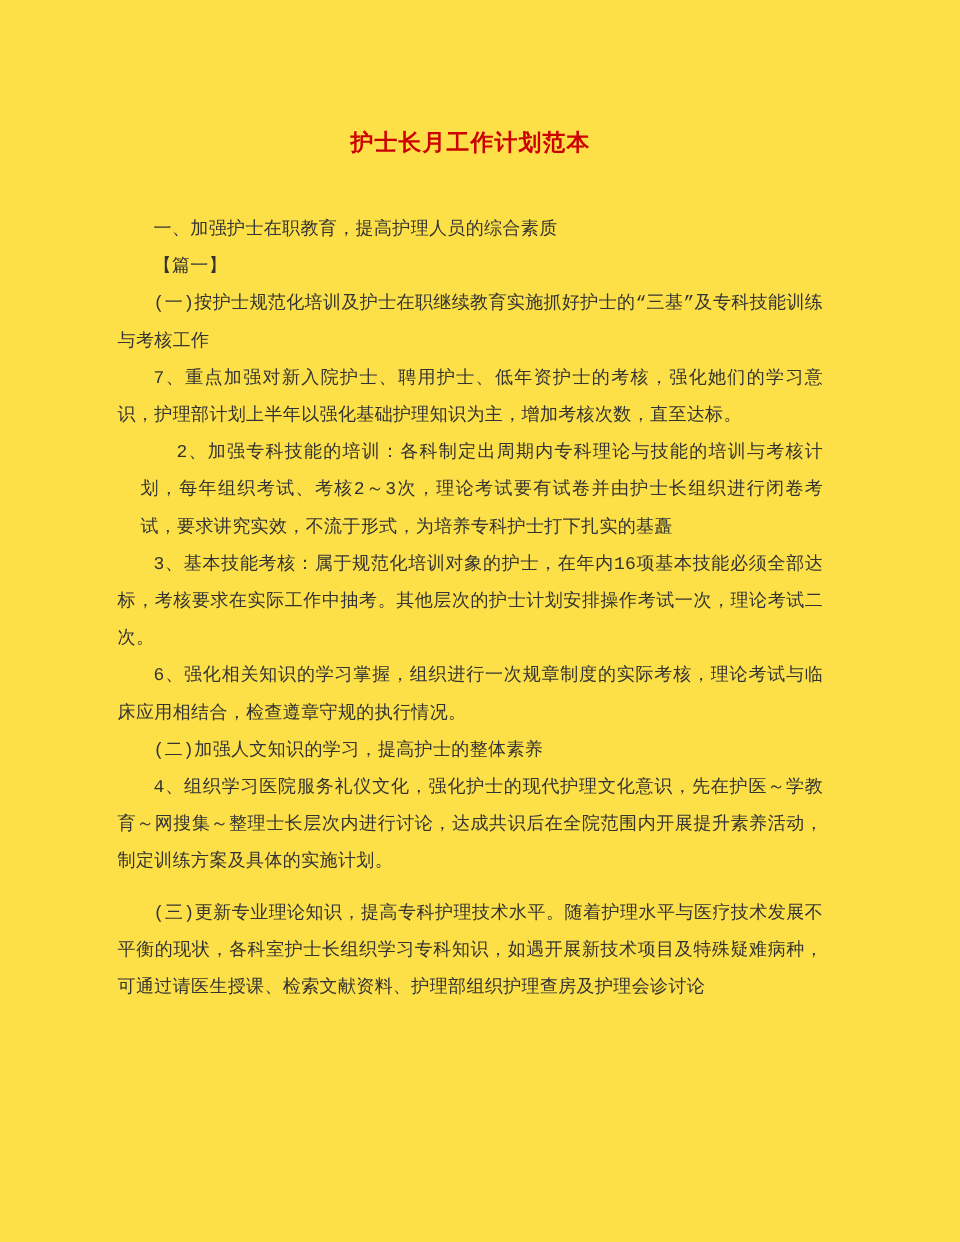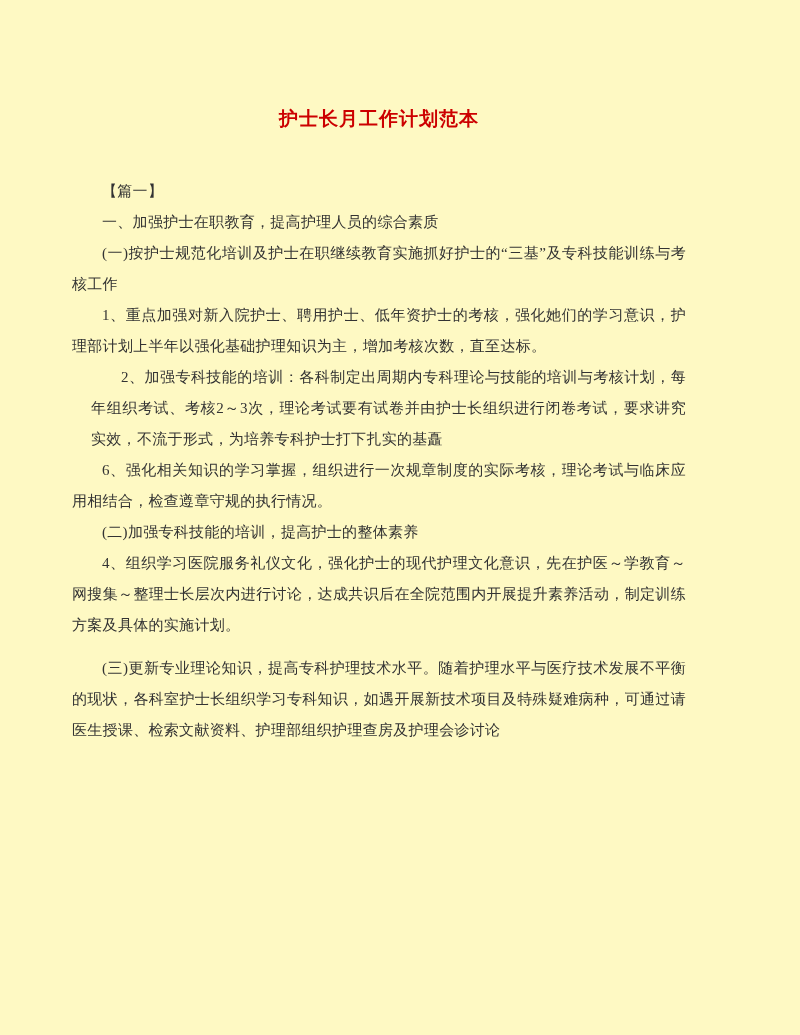--- a/index.html
+++ b/index.html
@@ -3,25 +3,25 @@
 <meta charset="utf-8">
 <style>
   html, body {
     margin: 0;
     padding: 0;
     background: #ffffff;
   }
   .page {
     width: 800px;
     height: 1035px;
-    background: #fef9c3;
+    background: #fde047;
     box-sizing: border-box;
-    padding: 106px 114px 0 72px;
+    padding: 106px 114px 0 98px;
     overflow: hidden;
-    font-family: Liberation Serif, serif;
+    font-family: Liberation Mono, monospace;
   }
   .doc-title {
     margin: 0 0 44px 0;
     font-size: 19px;
     font-weight: bold;
     text-align: center;
     letter-spacing: 1px;
   }
   .doc-body {
     width: 100%;
@@ -36,23 +36,24 @@
     letter-spacing: 0.3px;
     word-break: break-all;
   }
 </style>
 </head>
 <body>
 
 <div class="page">
   <h1 class="doc-title" style="color: rgb(204, 0, 0);">护士长月工作计划范本</h1>
   <div class="doc-body">
+      <p class="para" style="color: rgb(51, 51, 51);">一、加强护士在职教育，提高护理人员的综合素质</p>
       <p class="para" style="color: rgb(51, 51, 51);">【篇一】</p>
-      <p class="para" style="color: rgb(51, 51, 51);">一、加强护士在职教育，提高护理人员的综合素质</p>
       <p class="para" style="color: rgb(51, 51, 51);">(一)按护士规范化培训及护士在职继续教育实施抓好护士的“三基”及专科技能训练与考核工作</p>
-      <p class="para" style="color: rgb(51, 51, 51);">1、重点加强对新入院护士、聘用护士、低年资护士的考核，强化她们的学习意识，护理部计划上半年以强化基础护理知识为主，增加考核次数，直至达标。</p>
+      <p class="para" style="color: rgb(51, 51, 51);">7、重点加强对新入院护士、聘用护士、低年资护士的考核，强化她们的学习意识，护理部计划上半年以强化基础护理知识为主，增加考核次数，直至达标。</p>
       <p class="para" style="color: rgb(51, 51, 51); margin-left: 19px;">2、加强专科技能的培训：各科制定出周期内专科理论与技能的培训与考核计划，每年组织考试、考核2～3次，理论考试要有试卷并由护士长组织进行闭卷考试，要求讲究实效，不流于形式，为培养专科护士打下扎实的基矗</p>
+      <p class="para" style="color: rgb(51, 51, 51);">3、基本技能考核：属于规范化培训对象的护士，在年内16项基本技能必须全部达标，考核要求在实际工作中抽考。其他层次的护士计划安排操作考试一次，理论考试二次。</p>
       <p class="para" style="color: rgb(51, 51, 51);">6、强化相关知识的学习掌握，组织进行一次规章制度的实际考核，理论考试与临床应用相结合，检查遵章守规的执行情况。</p>
-      <p class="para" style="color: rgb(51, 51, 51);">(二)加强专科技能的培训，提高护士的整体素养</p>
+      <p class="para" style="color: rgb(51, 51, 51);">(二)加强人文知识的学习，提高护士的整体素养</p>
       <p class="para" style="color: rgb(51, 51, 51);">4、组织学习医院服务礼仪文化，强化护士的现代护理文化意识，先在护医～学教育～网搜集～整理士长层次内进行讨论，达成共识后在全院范围内开展提升素养活动，制定训练方案及具体的实施计划。</p>
       <p class="para" style="color: rgb(51, 51, 51); margin-top: 12px;">(三)更新专业理论知识，提高专科护理技术水平。随着护理水平与医疗技术发展不平衡的现状，各科室护士长组织学习专科知识，如遇开展新技术项目及特殊疑难病种，可通过请医生授课、检索文献资料、护理部组织护理查房及护理会诊讨论</p>
     </div>
 </div>
 
 </body></html>

